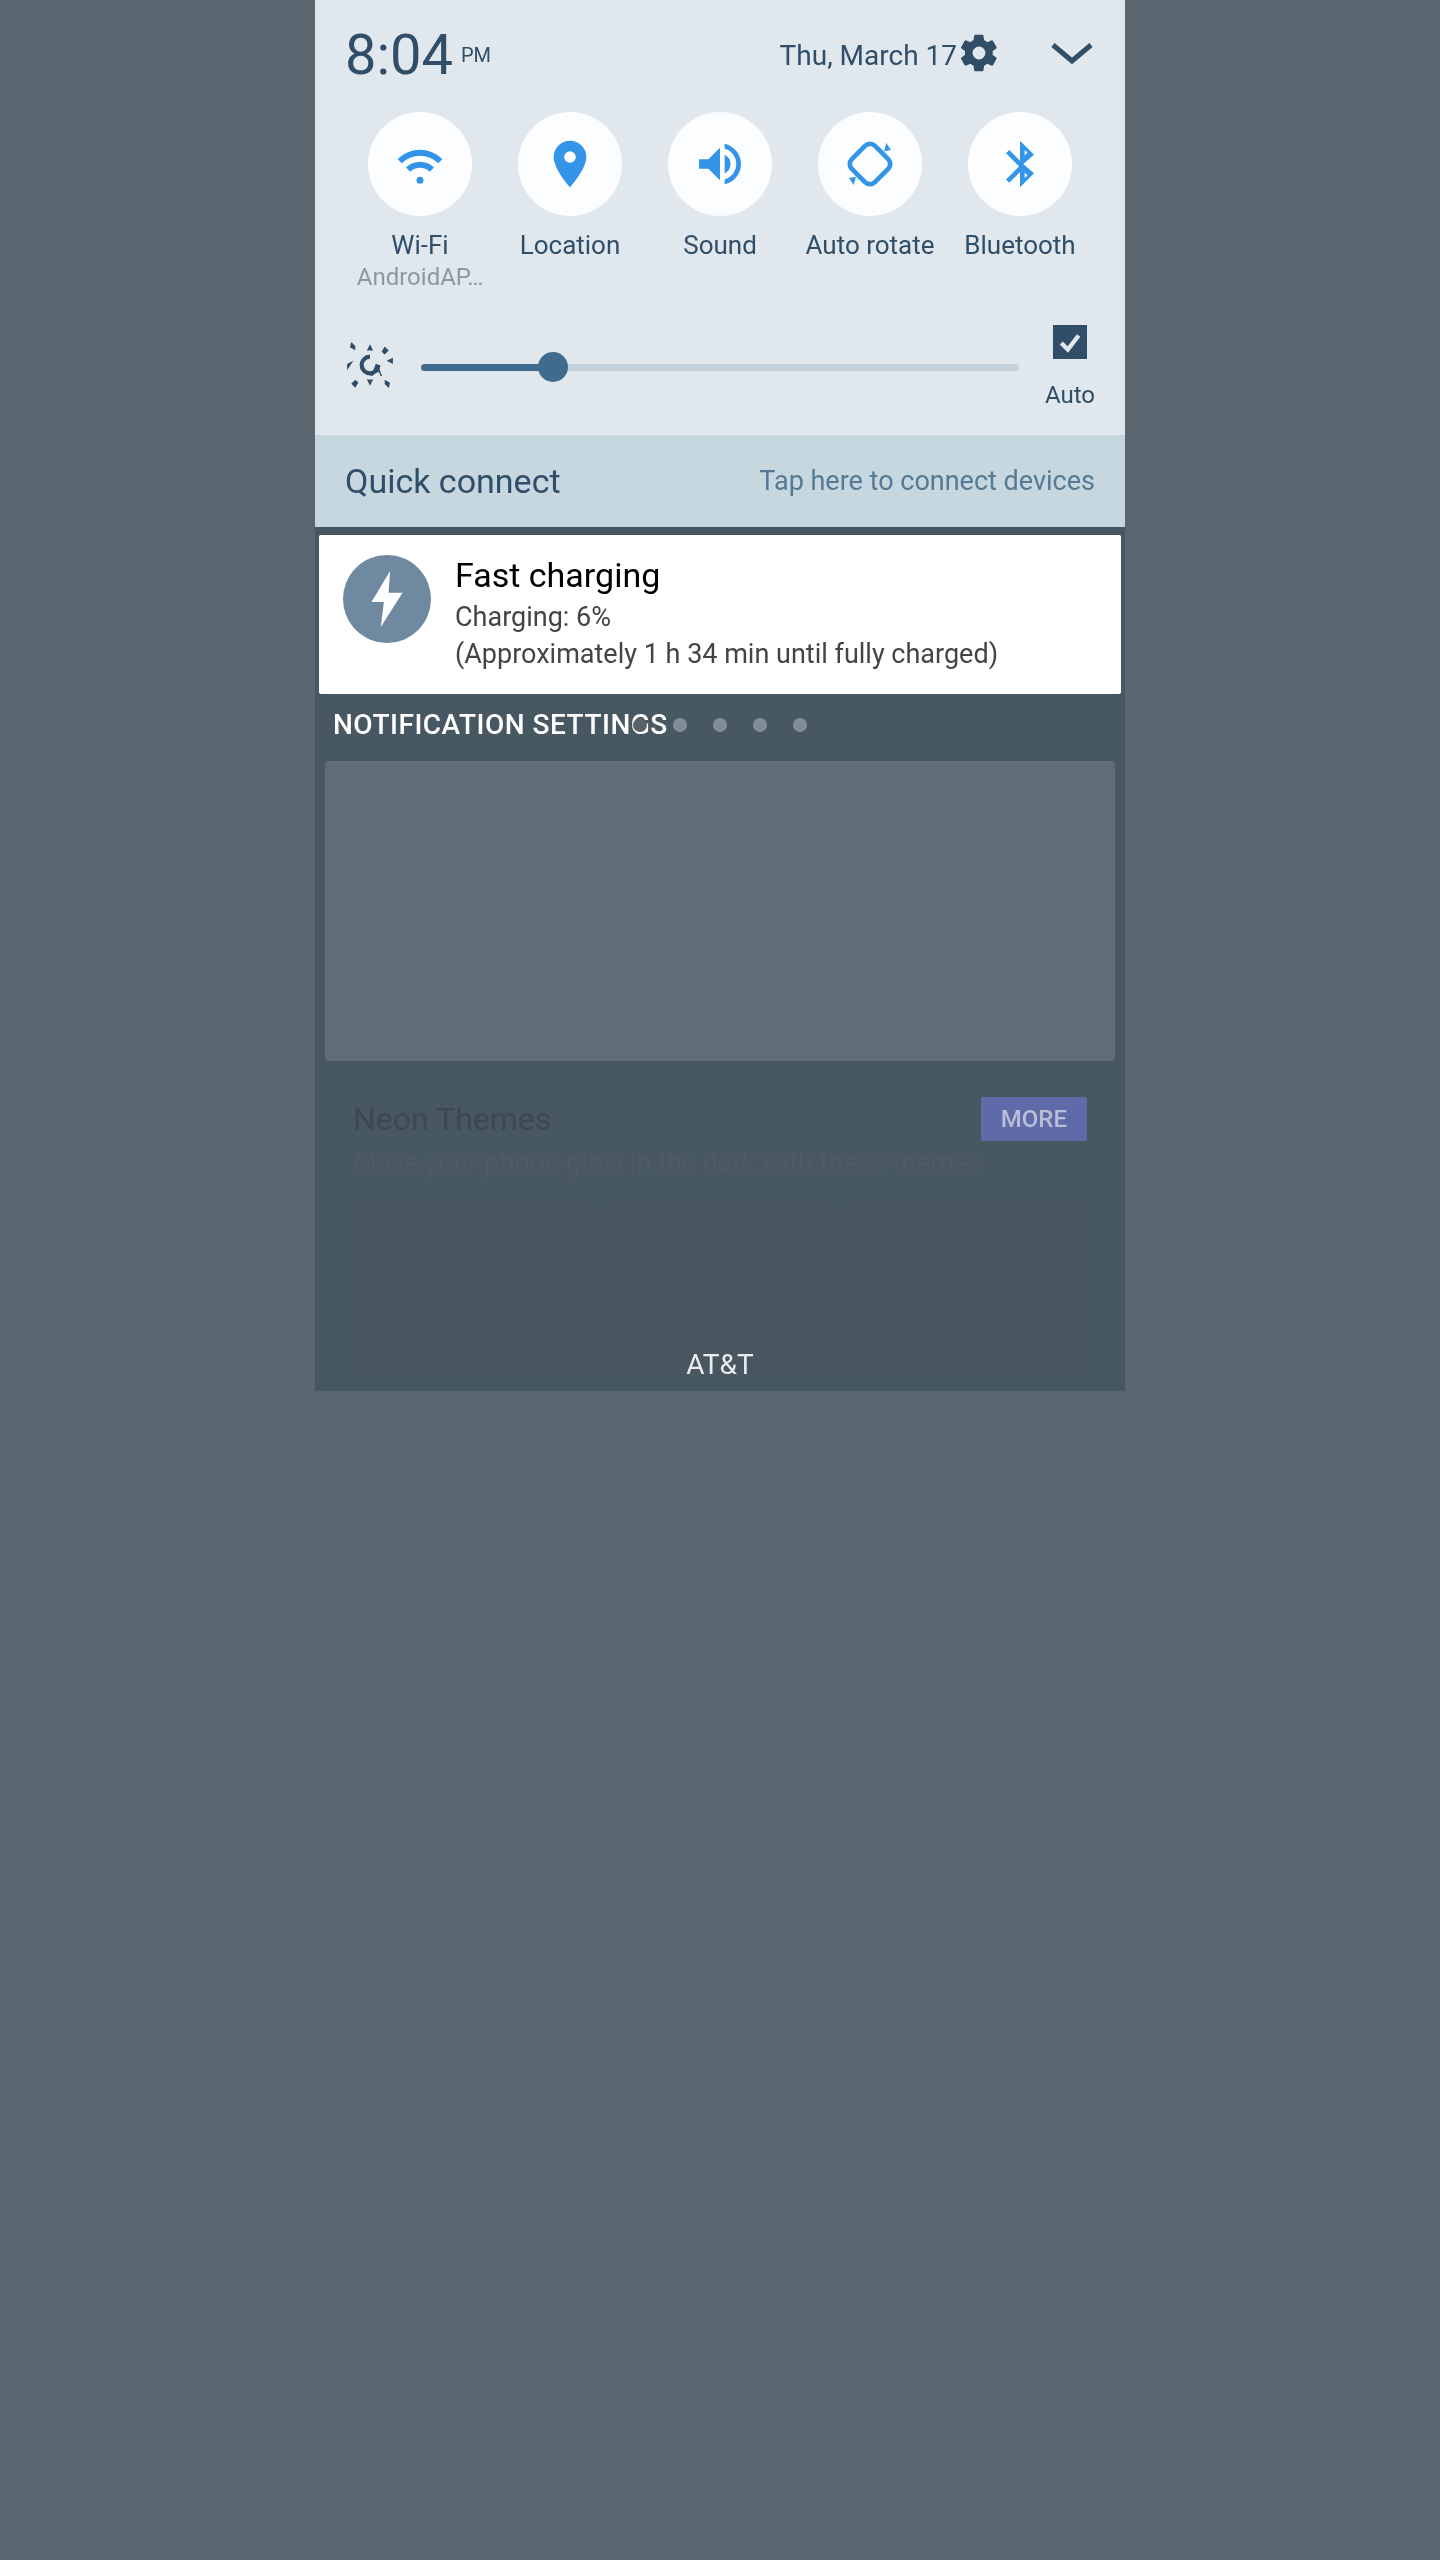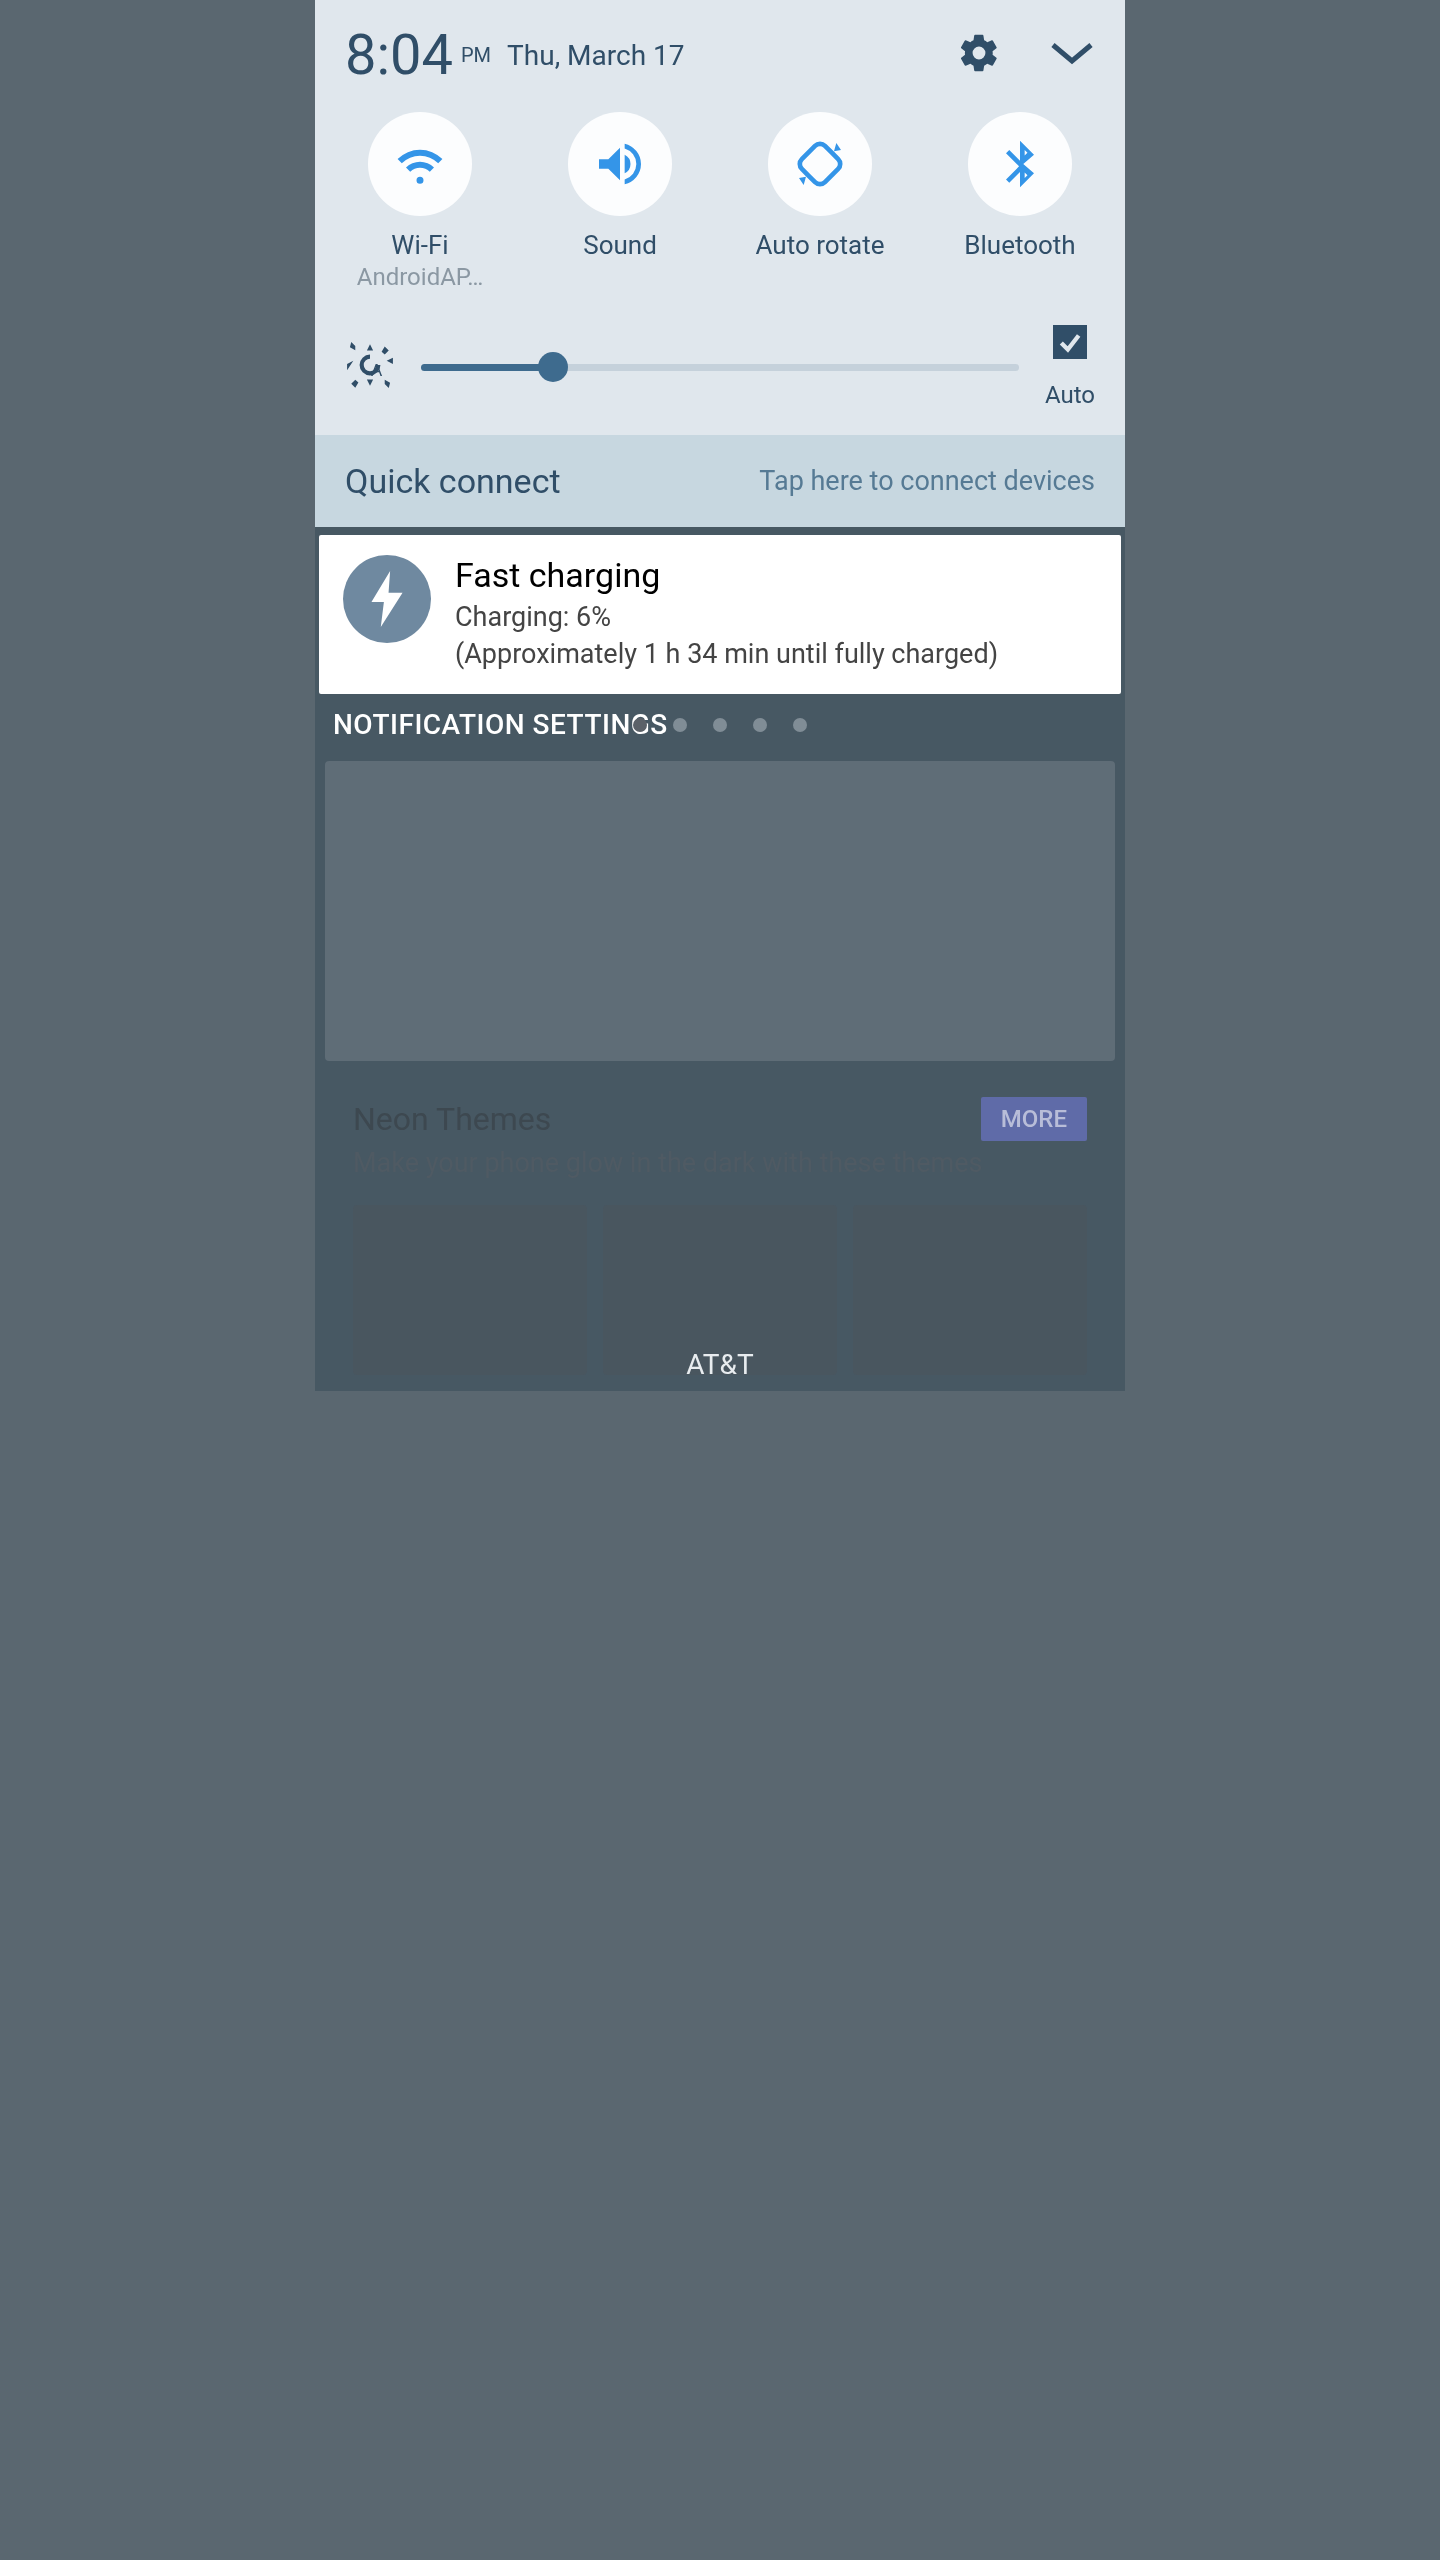--- a/index.html
+++ b/index.html
@@ -32,20 +32,21 @@
   }
   .clock-ampm {
     font-size: 20px;
     color: #304E68;
     margin-right: 16px;
   }
   .clock-date {
     font-size: 28px;
     color: #304E68;
     flex: 1;
+    text-align: right;
   }
   .status-actions {
     display: flex;
     align-items: center;
     gap: 48px;
   }
   .gear-icon svg { width: 44px; height: 44px; fill: #304E68; }
   .chevron-down-icon svg { width: 46px; height: 28px; stroke: #304E68; stroke-width: 5; fill: none; }
 
   
@@ -287,20 +288,28 @@
     <div class="tile">
       <div class="tile-circle">
         <svg viewBox="0 0 24 24">
             <path d="M12 20.5a1.5 1.5 0 1 0-1.5-1.5A1.5 1.5 0 0 0 12 20.5Zm-4.2-5.2a6 6 0 0 1 8.4 0l1.8-1.8a8.5 8.5 0 0 0-12 0Zm-3.6-3.6a11 11 0 0 1 15.6 0l1.8-1.8a13.5 13.5 0 0 0-19.2 0Z"></path>
           </svg>
       </div>
       <span class="tile-label">Wi-Fi</span>
       <span class="tile-sub">AndroidAP…</span>
     </div>
 
+    <div class="tile">
+      <div class="tile-circle">
+        <svg viewBox="0 0 24 24">
+            <path d="M12 2a7 7 0 0 0-7 7c0 5.25 7 13 7 13s7-7.75 7-13a7 7 0 0 0-7-7Zm0 9.5A2.5 2.5 0 1 1 14.5 9 2.5 2.5 0 0 1 12 11.5Z"></path>
+          </svg>
+      </div>
+      <span class="tile-label">Location</span>
+    </div>
 
     <div class="tile">
       <div class="tile-circle">
         <svg viewBox="0 0 24 24">
             <path d="M3 10v4h4l5 5V5L7 10Zm13.5 2a4.5 4.5 0 0 0-2.5-4v8a4.5 4.5 0 0 0 2.5-4Zm-2.5-8.7v2.06A7 7 0 0 1 19 12a7 7 0 0 1-5 6.64v2.06A9 9 0 0 0 21 12a9 9 0 0 0-7-8.7Z"></path>
           </svg>
       </div>
       <span class="tile-label">Sound</span>
     </div>
 

